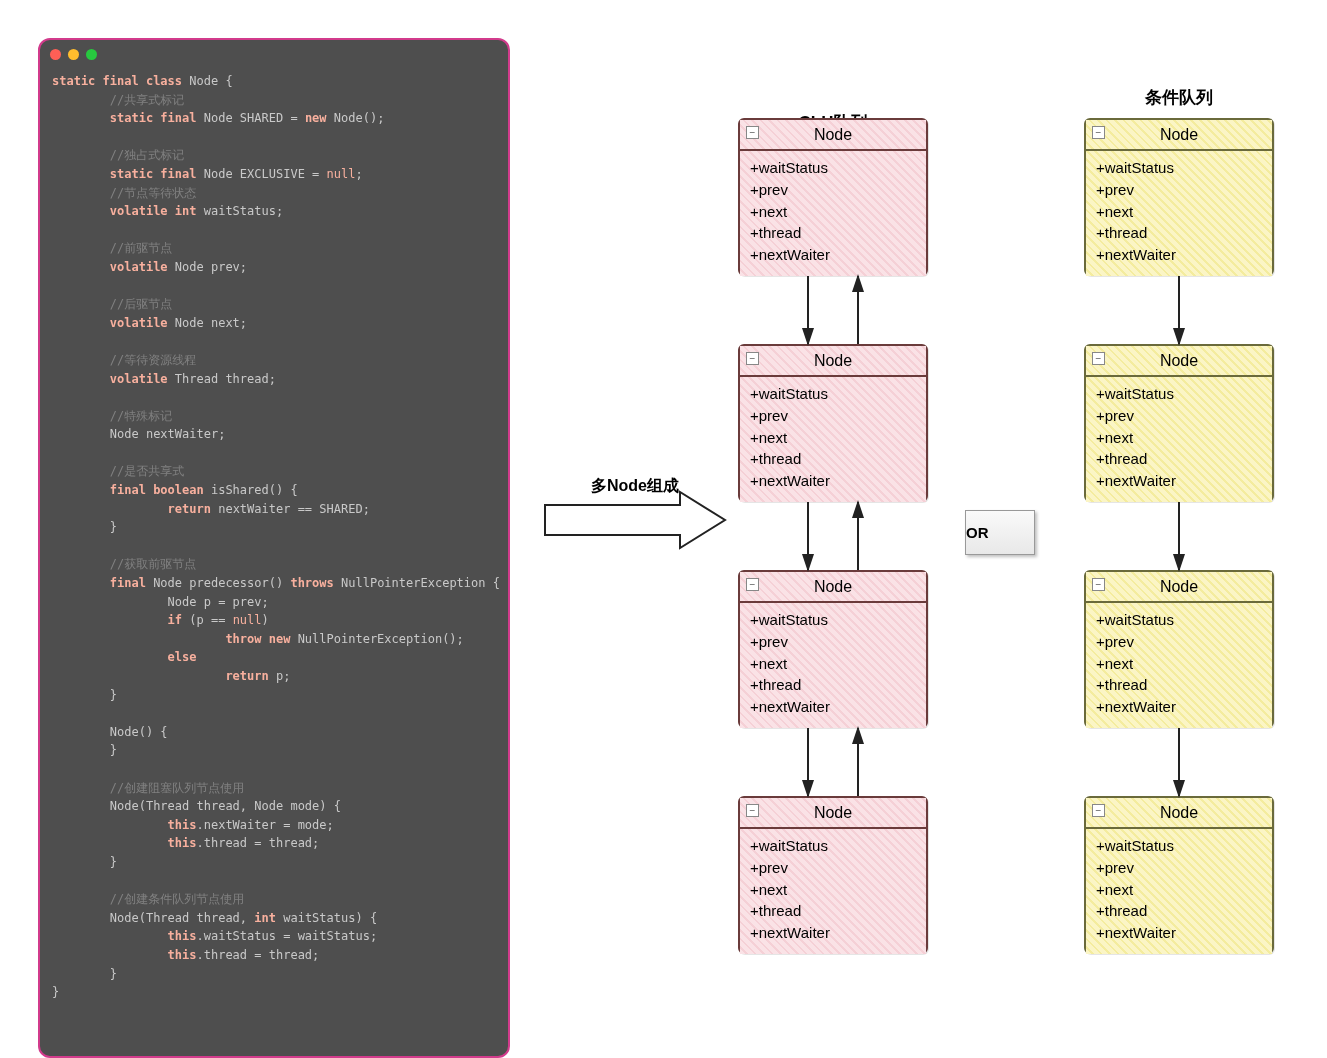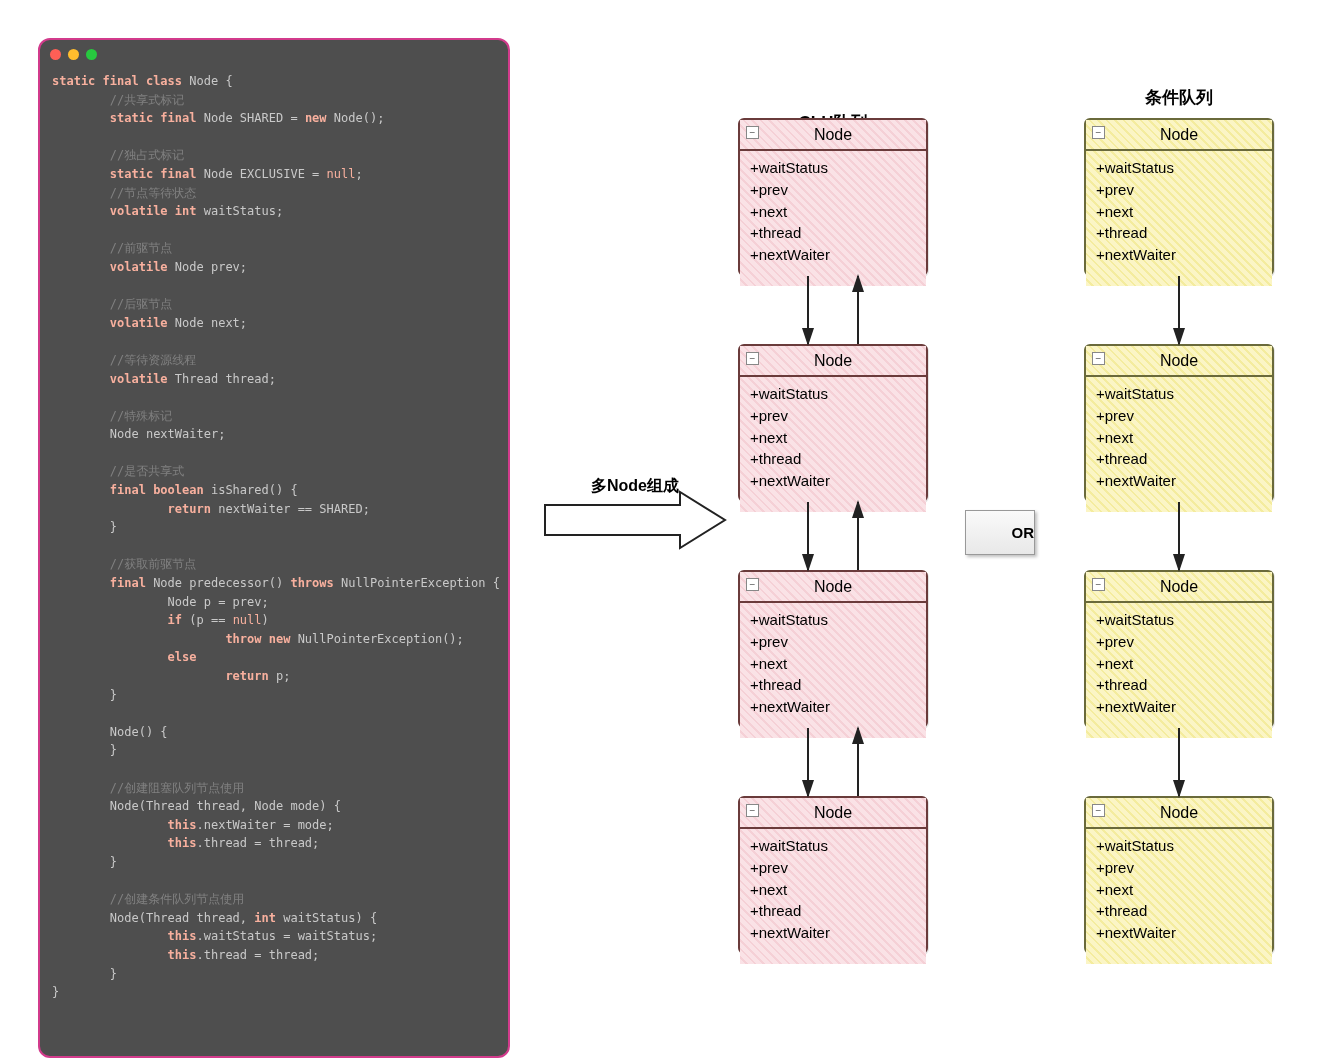--- a/index.html
+++ b/index.html
@@ -32,33 +32,33 @@
     box-shadow: 1px 1px 0 rgba(0,0,0,0.1);
   }
   .node-head {
     border-bottom: 2px solid #444; text-align: center; padding: 6px 4px 5px 4px; font-size: 16px;
     position: relative;
   }
   .collapse-icon {
     position: absolute; left: 6px; top: 6px; width: 13px; height: 13px; border: 1px solid #888;
     font-size: 10px; line-height: 11px; text-align: center; color: #555; background: #fff;
   }
-  .node-body { padding: 6px 10px 20px 10px; line-height: 1.45; font-size: 15px; }
+  .node-body { padding: 6px 10px 10px 10px; line-height: 1.45; font-size: 15px; }
 
   .pink  .node-head, .pink  .node-body { background: repeating-linear-gradient(45deg, #FAE2E6, #FAE2E6 4px, #F5D0D6 4px, #F5D0D6 6px); }
   .ylw   .node-head, .ylw   .node-body { background: repeating-linear-gradient(45deg, #FBF5C5, #FBF5C5 4px, #F4EC9E 4px, #F4EC9E 6px); }
   .pink { border-color:#6a3b3b; } .pink .node-head{ border-color:#6a3b3b;}
   .ylw  { border-color:#6a6a3b; } .ylw  .node-head{ border-color:#6a6a3b;}
 
   svg.overlay { position: absolute; left: 0; top: 0; pointer-events: none; }
 
   .arrow-label { position: absolute; font-weight: bold; font-size: 16px; text-align:center; }
   .or-box {
     position: absolute; width: 70px; height: 45px; border: 1px solid #999;
-    background: linear-gradient(#fafafa, #e8e8e8); text-align: right; line-height: 43px;
+    background: linear-gradient(#fafafa, #e8e8e8); text-align: left; line-height: 43px;
     font-weight: bold; font-size: 15px; box-shadow: 2px 2px 3px rgba(0,0,0,0.25);
   }
 </style>
 </head>
 <body>
 
 <div class="canvas">
 
   <div class="code-window">
     <div class="titlebar">

